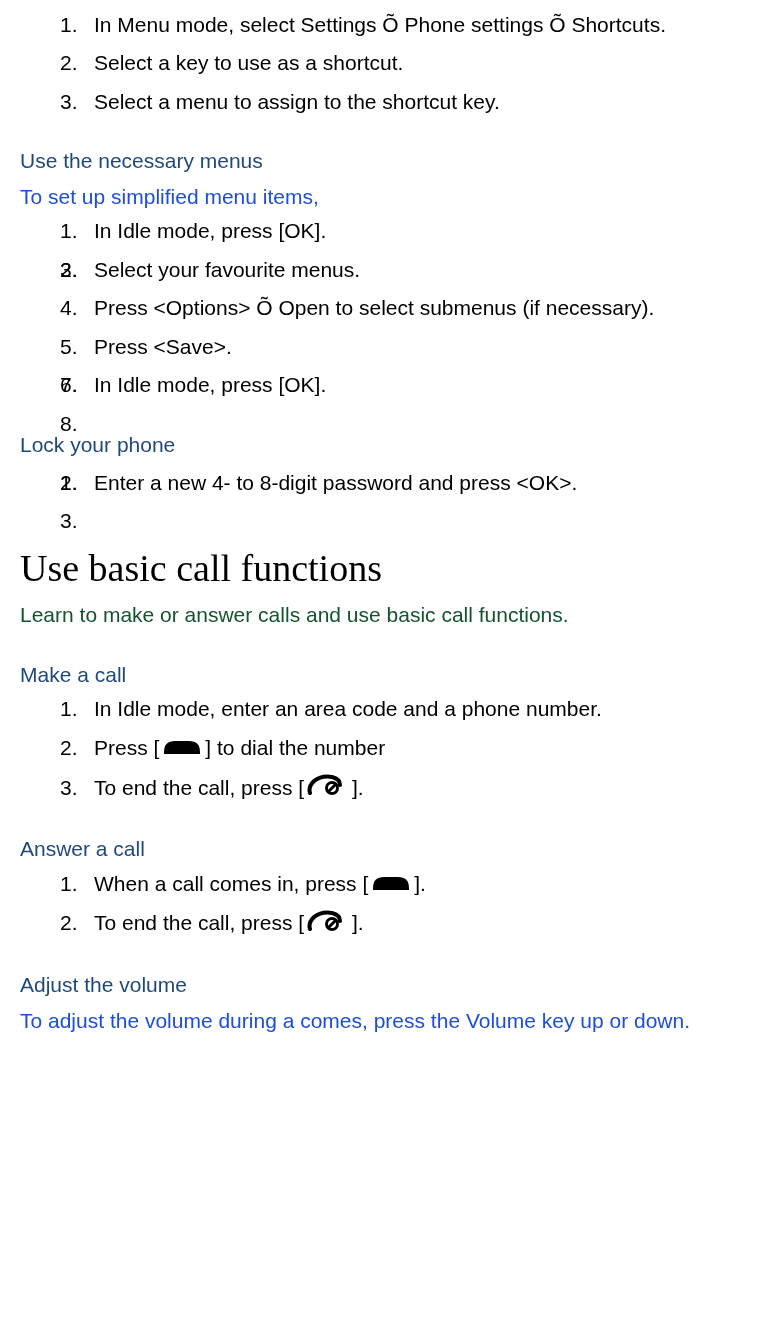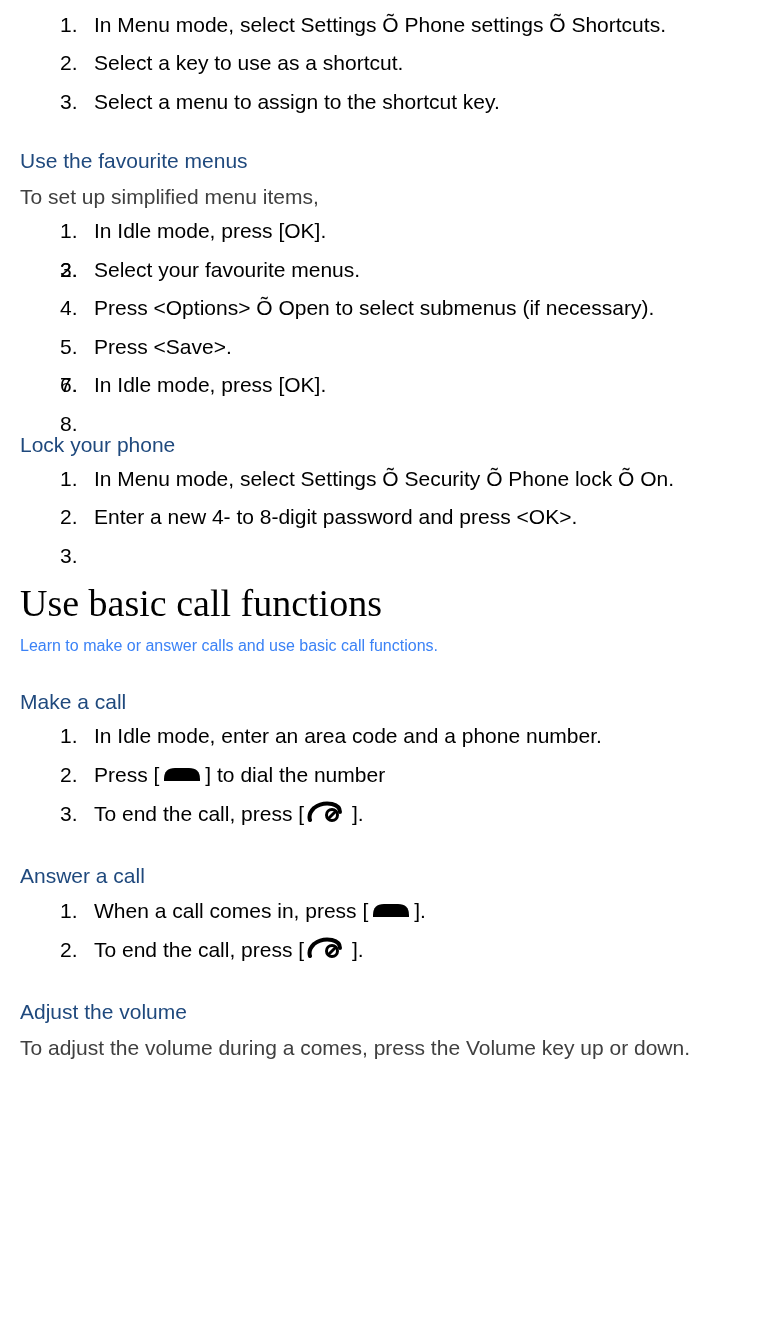--- a/index.html
+++ b/index.html
@@ -17,21 +17,21 @@
       line-height: 1.5;
     }
     .section-title {
       color: #1f497d;
       font-size: 21px;
       margin-top: 28px;
       margin-bottom: 4px;
       font-weight: normal;
     }
     .section-intro {
-      color: #404040;
+      color: #1d4ed8;
       font-size: 21px;
       margin-bottom: 4px;
     }
     ol {
       list-style: none;
       padding-left: 40px;
     }
     ol li {
       position: relative;
       padding-left: 34px;
@@ -45,22 +45,22 @@
     }
     h1.main-heading {
       font-size: 38px;
       font-weight: normal;
       color: #000;
       margin-top: 42px;
       margin-bottom: 2px;
       font-family: Liberation Serif, serif;
     }
     .main-intro {
-      font-size: 16px;
-      color: #3b82f6;
+      font-size: 21px;
+      color: #14532d;
       margin-bottom: 4px;
     }
     .call-icon-svg {
       display: inline-block;
       vertical-align: middle;
       margin: 0 2px;
     }
     .first-list {
       margin-top: 0;
     }
@@ -70,36 +70,36 @@
   </style>
 </head>
 <body>
 
 <ol class="first-list">
   <li><span class="num">1.</span><span>In Menu mode, select Settings Õ Phone settings Õ Shortcuts.</span></li>
   <li><span class="num">2.</span><span>Select a key to use as a shortcut.</span></li>
   <li><span class="num">3.</span><span>Select a menu to assign to the shortcut key.</span></li>
 </ol>
 
-<div class="section-title">Use the favourite menus</div>
+<div class="section-title">Use the necessary menus</div>
 <div class="section-intro">To set up simplified menu items,</div>
 <ol>
   <li><span class="num">1.</span><span>In Idle mode, press [OK].</span></li>
   <li><span class="num">2.</span></li>
   <li><span class="num">3.</span><span>Select your favourite menus.</span></li>
   <li><span class="num">4.</span><span>Press &lt;Options&gt; Õ Open to select submenus (if necessary).</span></li>
   <li><span class="num">5.</span><span>Press &lt;Save&gt;.</span></li>
   <li><span class="num">6.</span></li>
   <li><span class="num">7.</span><span>In Idle mode, press [OK].</span></li>
   <li><span class="num">8.</span></li>
 </ol>
 
 <div class="section-title">Lock your phone</div>
 <ol>
-  <li><span class="num">1.</span><span>In Menu mode, select Settings Õ Security Õ Phone lock Õ On.</span></li>
+  <li><span class="num">1.</span></li>
   <li><span class="num">2.</span><span>Enter a new 4- to 8-digit password and press &lt;OK&gt;.</span></li>
   <li><span class="num">3.</span></li>
 </ol>
 
 <h1 class="main-heading">Use basic call functions</h1>
 <div class="main-intro">Learn to make or answer calls and use basic call functions.</div>
 
 <div class="section-title">Make a call</div>
 <ol>
   <li><span class="num">1.</span><span>In Idle mode, enter an area code and a phone number.</span></li>

